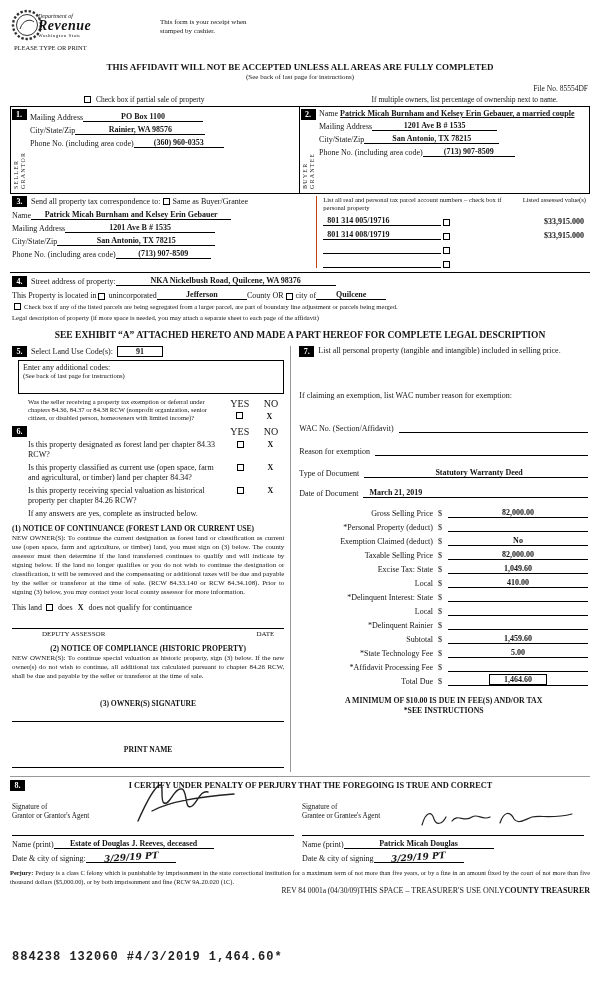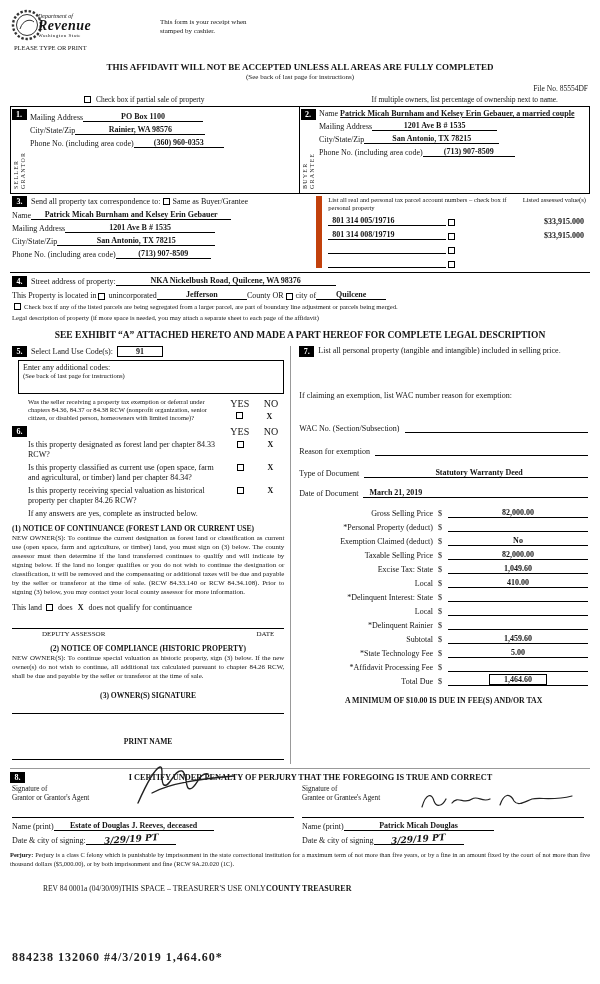--- a/index.html
+++ b/index.html
@@ -43,21 +43,21 @@
   .half { width:50%; display:flex; border-right:1px solid #000; padding:2px 4px 4px 0; min-height:86px; }
   .half:first-child { border-left:1px solid #000; }
   .edge { width:16px; display:flex; flex-direction:column; align-items:center; }
   .vlabels { flex:1; display:flex; flex-direction:row; justify-content:center; gap:1px; padding-top:2px; }
   .vtext { writing-mode:vertical-rl; transform:rotate(180deg); font-size:6px; letter-spacing:1.2px; }
   .half .content { flex:1; padding-left:3px; }
 
   
   .sec3 { display:flex; border:1px solid #000; border-top:none; border-left:none; border-right:none; padding:2px 4px 4px 2px; }
   .sec3-left { width:53%; padding-right:6px; }
-  .sec3-right { flex:1; border-left:6px solid #c2410c; padding-left:6px; }
+  .sec3-right { flex:1; border-left:1px solid #c2410c; padding-left:6px; }
   .p-head { display:flex; font-size:6.6px; line-height:1.2; }
   .p-head .list-h { flex:1; padding-right:6px; }
   .p-head .val-h { width:72px; text-align:right; }
   .prow { display:flex; align-items:flex-end; height:12px; margin-top:2px; }
   .pfill { width:118px; border-bottom:1px solid #000; font-weight:bold; padding-left:4px; }
   .passessed { flex:1; text-align:right; font-weight:bold; padding-right:2px; }
 
   
   .sec4 { padding:3px 2px 0 2px; }
   .exhibit { text-align:center; font-weight:bold; font-size:9.5px; margin:8px 0 6px 0; }
@@ -95,34 +95,34 @@
   .mval { width:140px; flex:0 0 auto; border-bottom:1px solid #000; text-align:center; font-weight:bold; }
   .mval.boxed b { border:1px solid #000; padding:0 14px; display:inline-block; }
   .minimum { text-align:center; font-weight:bold; font-size:7.8px; margin-top:10px; }
   .wline { display:flex; align-items:flex-end; margin-top:6px; }
   .wfill { flex:1; border-bottom:1px solid #000; margin-left:5px; font-weight:bold; padding-left:6px; }
 
   
   .sec8 { margin-top:4px; border-top:1px solid #999; padding-top:3px; }
   .certify-row { display:flex; align-items:center; gap:6px; }
   .certify { flex:1; text-align:center; font-weight:bold; font-size:8.3px; }
-  .sigcols { display:flex; margin-top:2px; }
+  .sigcols { display:flex; margin-top:12px; }
   .sigcol { width:50%; padding:0 6px 0 2px; position:relative; }
   .siglabel { font-size:7.2px; line-height:1.2; }
   .sig-underline { border-bottom:1px solid #000; height:16px; position:relative; }
   .namerow { display:flex; align-items:flex-end; margin-top:3px; }
   .hand { font-family:"DejaVu Serif", serif; font-style:italic; font-weight:bold; font-size:9px; display:inline-block; transform:rotate(-4deg); }
   .sig-svg { position:absolute; pointer-events:none; }
 
   
   .perjury { font-size:6.4px; line-height:1.3; margin-top:6px; text-align:justify; }
-  .footrow { display:flex; justify-content:flex-start; align-items:center; margin-top:16px; font-size:7.5px;padding-left:33px; }
+  .footrow { display:flex; justify-content:flex-end; align-items:center; margin-top:0; font-size:7.5px;padding-left:33px; }
   .treas { font-size:8px; }
   .county-treas { font-weight:bold; font-size:8px; }
-  .stamp { position:absolute; left:12px; top:950px; font-family:Liberation Serif, serif; font-size:12px; font-weight:bold; letter-spacing:1px; color:#222; }
+  .stamp { position:absolute; left:12px; top:950px; font-family:Liberation Mono, monospace; font-size:12px; font-weight:bold; letter-spacing:1px; color:#222; }
 </style>
 </head>
 <body>
 
 <div class="page">
 
   <div class="hdr">
     <div class="logo-block">
       <div class="logo-row">
         <svg width="34" height="34" viewBox="0 0 34 34">
@@ -345,36 +345,36 @@
       </div>
 
       <div class="sigline">
         <span>DEPUTY ASSESSOR</span>
         <span>DATE</span>
       </div>
 
       <div class="notice-title" style="text-align:center">(2) NOTICE OF COMPLIANCE (HISTORIC PROPERTY)</div>
       <div class="notice-text">NEW OWNER(S): To continue special valuation as historic property, sign (3) below. If the new owner(s) do not wish to continue, all additional tax calculated pursuant to chapter 84.26 RCW, shall be due and payable by the seller or transferor at the time of sale.</div>
 
-      <div class="center-label" style="margin-top:10px">(3) OWNER(S) SIGNATURE</div>
+      <div class="center-label" style="margin-top:18px">(3) OWNER(S) SIGNATURE</div>
       <div class="rule"></div>
       <div class="center-label" style="margin-top:23px">PRINT NAME</div>
       <div class="rule"></div>
     </div>
 
     <div class="col-right">
       <div style="display:flex;gap:4px">
         <span class="secnum">7.</span>
         <span style="flex:1">List all personal property (tangible and intangible) included in selling price.</span>
       </div>
       <div style="height:34px"></div>
       <div>If claiming an exemption, list WAC number reason for exemption:</div>
       <div style="height:18px"></div>
       <div class="wline">
-        <span>WAC No. (Section/Subsection)</span>
+        <span>WAC No. (Section/Affidavit)</span>
         <span class="wfill"></span>
       </div>
       <div style="height:8px"></div>
       <div class="wline">
         <span>Reason for exemption</span>
         <span class="wfill"></span>
       </div>
       <div style="height:6px"></div>
       <div class="wline">
         <span>Type of Document</span>
@@ -447,20 +447,21 @@
         <span class="mcur">$</span>
         <span class="mval"><b></b></span>
       </div>
       <div class="mrow">
         <span class="mlabel">Total Due</span>
         <span class="mcur">$</span>
         <span class="mval boxed"><b>1,464.60</b></span>
       </div>
 
       <div class="minimum">A MINIMUM OF $10.00 IS DUE IN FEE(S) AND/OR TAX</div>
+      <div class="minimum" style="margin-top:1px">*SEE INSTRUCTIONS</div>
     </div>
   </div>
 
   <div class="sec8">
     <div class="certify-row">
       <span class="secnum">8.</span>
       <span class="certify">I CERTIFY UNDER PENALTY OF PERJURY THAT THE FOREGOING IS TRUE AND CORRECT</span>
     </div>
     <div class="sigcols">
       <div class="sigcol">

